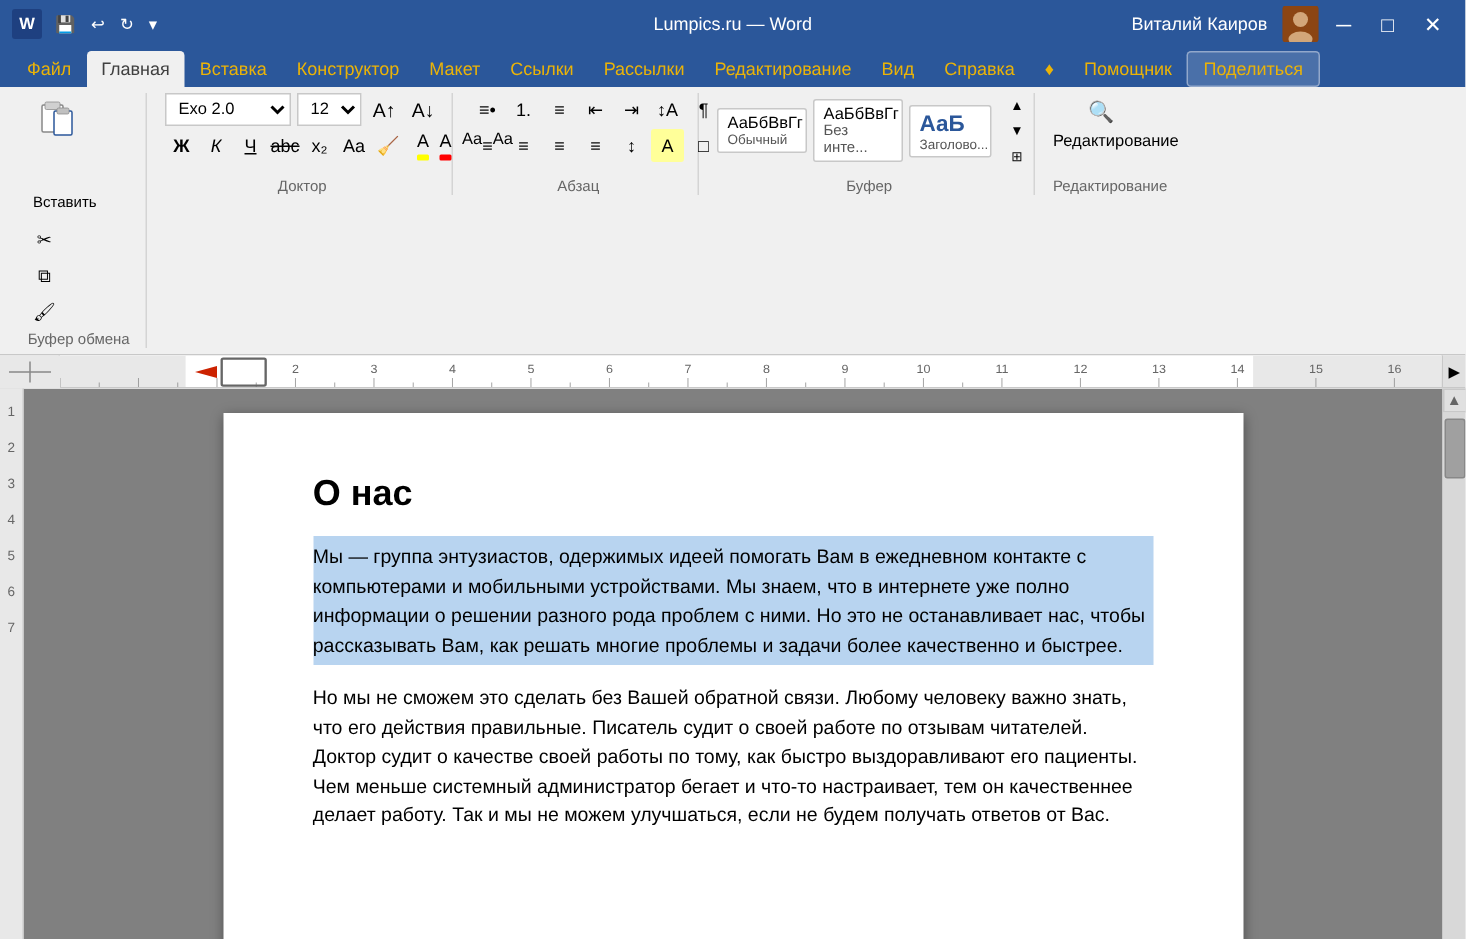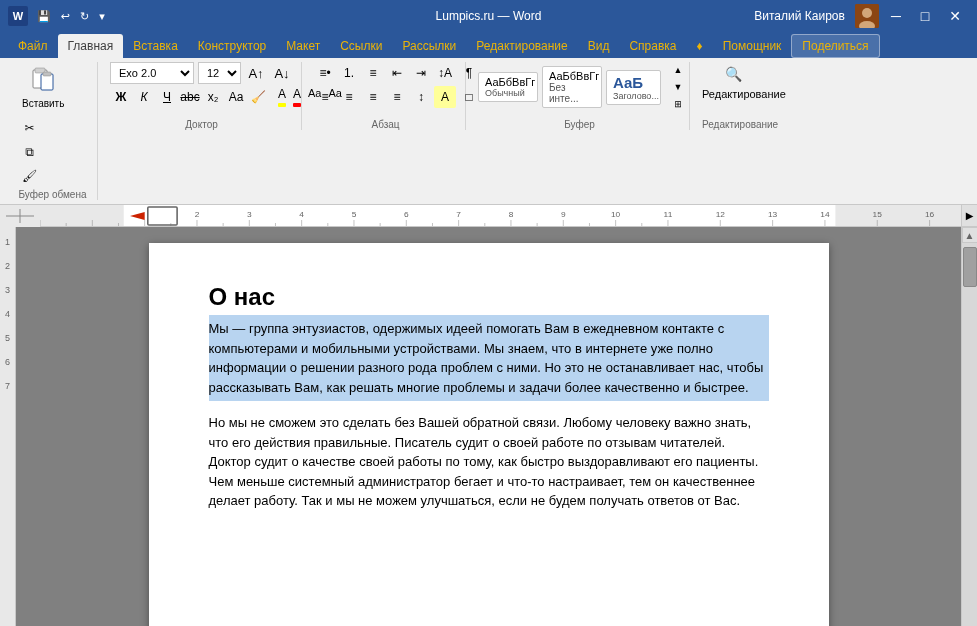--- a/index.html
+++ b/index.html
@@ -65,24 +65,25 @@
       justify-content: space-between;
     }
     .ribbon-group:last-child { border-right: none; }
     .group-content { display: flex; align-items: flex-start; gap: 4px; flex-wrap: wrap; }
     .group-label { font-size: 10px; color: #666; margin-top: 2px; text-align: center; width: 100%; }
 
     
     .paste-btn {
       display: flex;
       flex-direction: column;
-      align-items: center;
+      align-items: flex-start;
       cursor: pointer;
       padding: 4px 6px;
       border-radius: 2px;
+      gap: 32px;
     }
 
     
     .font-row { display: flex; align-items: center; gap: 4px; margin-bottom: 2px; }
     .font-select {
       border: 1px solid #c8c8c8;
       background: white;
       padding: 1px 4px;
       font-size: 11px;
       width: 120px;
@@ -173,21 +174,21 @@
       border-left: 1px solid #c8c8c8;
       display: flex;
       flex-direction: column;
       align-items: center;
     }
     .scrollbar-btn { width: 16px; height: 16px; display: flex; align-items: center; justify-content: center; cursor: pointer; font-size: 10px; color: #666; background: #e0e0e0; border: 1px solid #c8c8c8; }
     .scrollbar-track { flex: 1; width: 100%; background: #d8d8d8; position: relative; }
     .scrollbar-thumb { width: 14px; height: 40px; background: #a0a0a0; border: 1px solid #888; border-radius: 2px; position: absolute; top: 4px; left: 1px; }
 
     
-    .doc-title { font-size: 24px; font-weight: bold; margin-bottom: 4px; color: #000; }
+    .doc-title { font-size: 24px; font-weight: bold; margin-bottom: 14px; color: #000; }
     .doc-para-highlighted {
       background: #b8d4f0;
       padding: 4px 0;
       margin-bottom: 12px;
       font-size: 13px;
       line-height: 1.5;
       color: #000;
     }
     .doc-para {
       font-size: 13px;

